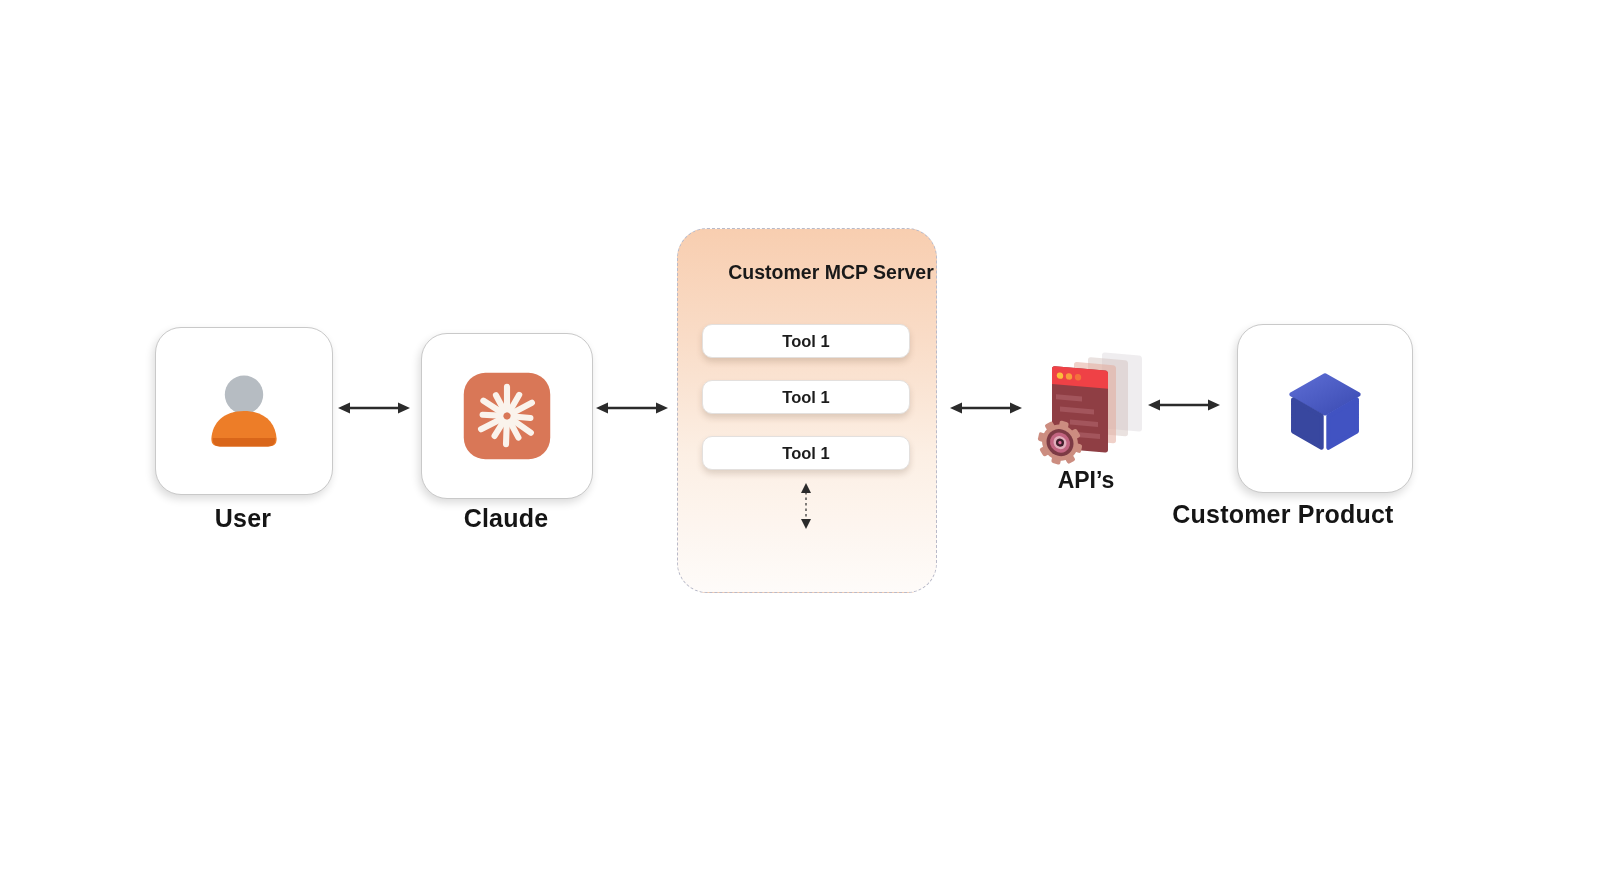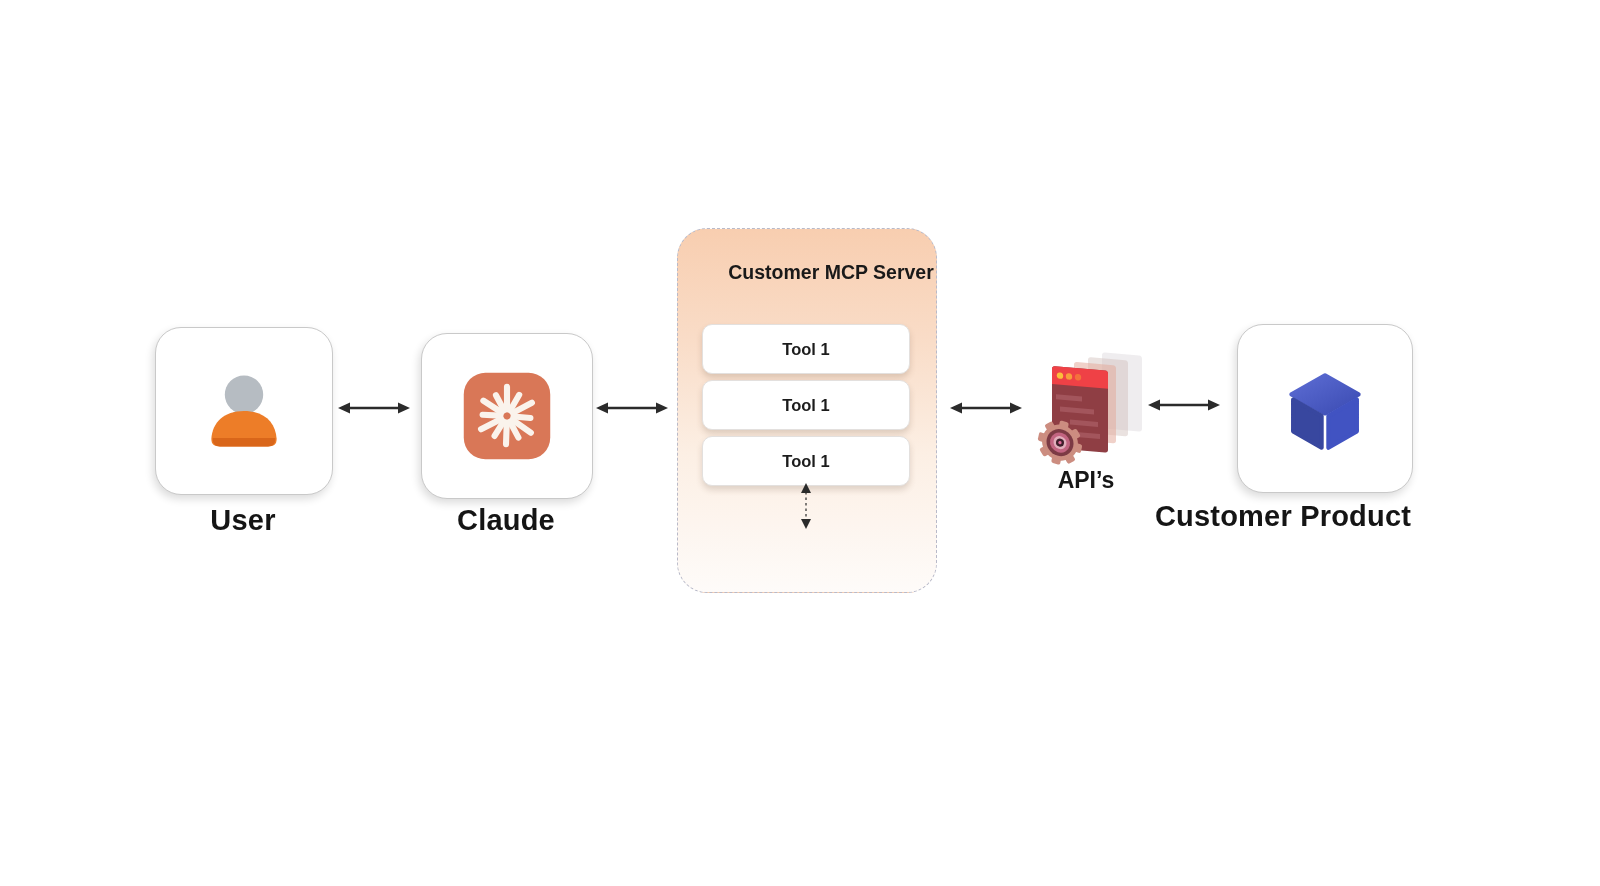--- a/index.html
+++ b/index.html
@@ -7,37 +7,37 @@
        font-family:"Liberation Sans", sans-serif;color:#161616;}
   .canvas{position:absolute;inset:0;}
 
   
   .node-box{
     position:absolute;background:#ffffff;border:1.6px solid #c9c9c9;
     border-radius:26px;box-shadow:-2px 4px 8px rgba(0,0,0,.14);
     display:flex;align-items:center;justify-content:center;
   }
   .node-label{
-    position:absolute;text-align:center;font-size:29px;font-weight:700;
+    position:absolute;text-align:center;font-size:25px;font-weight:700;
     color:#151515;letter-spacing:.2px;white-space:nowrap;transform:translateX(-50%);
   }
 
   
   .mcp{
     position:absolute;left:677px;top:228px;width:260px;height:365px;
     border:1.6px dashed #b9bac9;border-radius:30px;
     background:linear-gradient(180deg,#f8ceb0 0%,#f9dcc7 30%,#fcefe4 62%,#fefbf9 100%);
     box-sizing:border-box;
   }
   .mcp-title{
     position:absolute;top:32px;left:0;width:100%;text-align:center;
     font-size:19.5px;font-weight:700;color:#191919;margin-left:24px;
   }
   .tool-box{
-    position:absolute;left:24px;width:208px;height:50px;background:#ffffff;
+    position:absolute;left:24px;width:208px;height:34px;background:#ffffff;
     border:1px solid #e3e0de;border-radius:10px;
     box-shadow:0 4px 6px rgba(90,60,40,.18);
     display:flex;align-items:center;justify-content:center;
     font-size:16.5px;font-weight:700;color:#1c1c1c;box-sizing:border-box;
   }
 
   .arrow{position:absolute;}
   .api-label{position:absolute;transform:translateX(-50%);font-size:23px;font-weight:700;}
 </style>
 </head>

